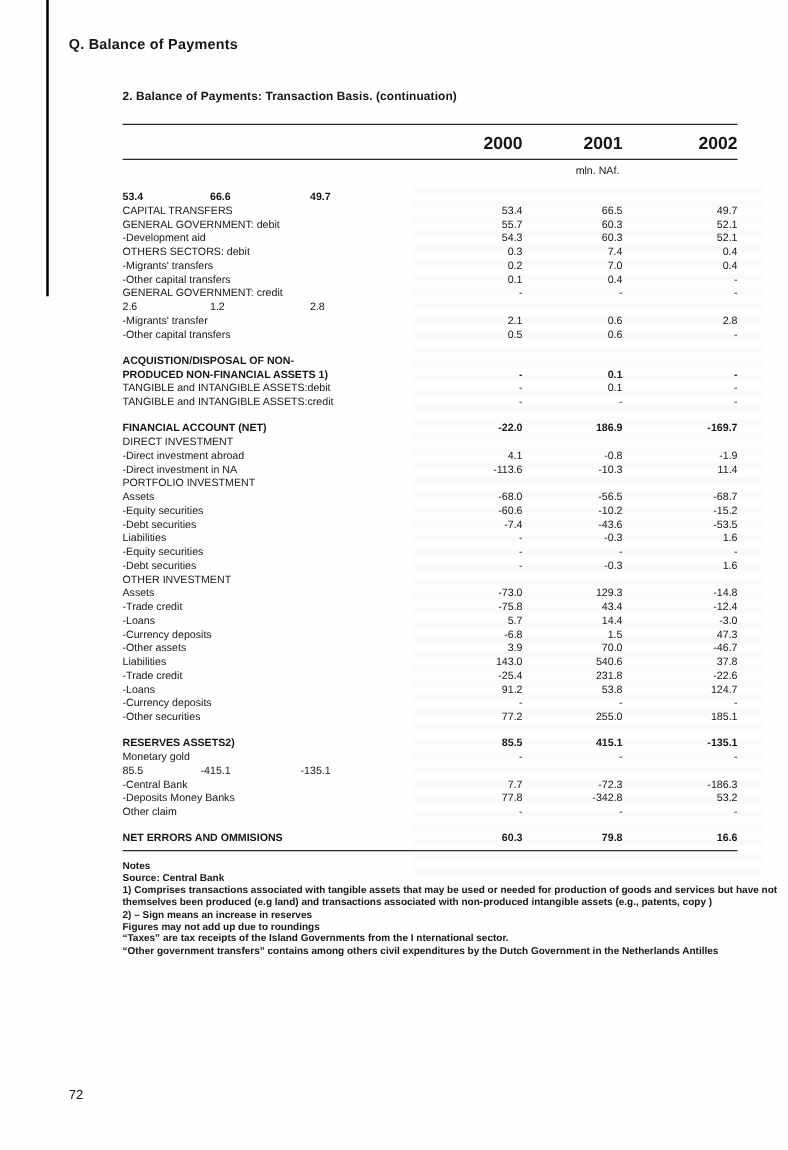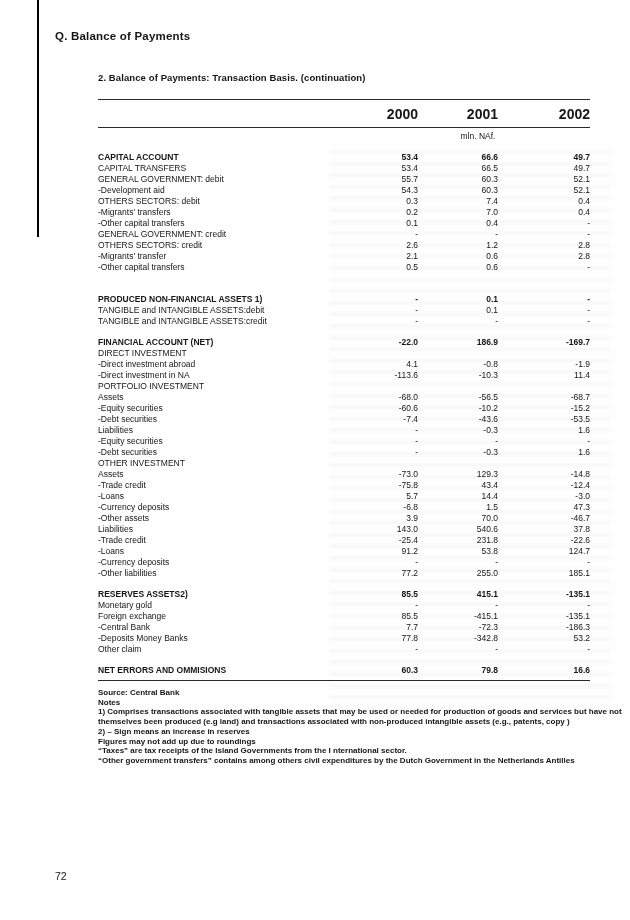--- a/index.html
+++ b/index.html
@@ -75,21 +75,20 @@
         <span class="lbl"></span>
         <span class="val">2000</span>
         <span class="val">2001</span>
         <span class="val">2002</span>
       </div>
       <div class="unit-row">
         <span class="unit">mln. NAf.</span>
       </div>
       <div class="tbody">
           <div class="row bold">
-    <span class="lbl">CAPITAL ACCOUNT</span>
     <span class="val">53.4</span>
     <span class="val">66.6</span>
     <span class="val">49.7</span>
   </div>
           <div class="row">
     <span class="lbl">CAPITAL TRANSFERS</span>
     <span class="val">53.4</span>
     <span class="val">66.5</span>
     <span class="val">49.7</span>
   </div>
@@ -123,39 +122,39 @@
     <span class="val">0.4</span>
     <span class="val">-</span>
   </div>
           <div class="row">
     <span class="lbl">GENERAL GOVERNMENT: credit</span>
     <span class="val">-</span>
     <span class="val">-</span>
     <span class="val">-</span>
   </div>
           <div class="row">
-    <span class="lbl">OTHERS SECTORS: credit</span>
     <span class="val">2.6</span>
     <span class="val">1.2</span>
     <span class="val">2.8</span>
   </div>
           <div class="row">
     <span class="lbl">-Migrants' transfer</span>
     <span class="val">2.1</span>
     <span class="val">0.6</span>
     <span class="val">2.8</span>
   </div>
           <div class="row">
     <span class="lbl">-Other capital transfers</span>
     <span class="val">0.5</span>
     <span class="val">0.6</span>
     <span class="val">-</span>
   </div>
           <div class="spacer"></div>
           <div class="row bold">
+    <span class="lbl">ACQUISTION/DISPOSAL OF NON-</span>
     <span class="val"></span>
     <span class="val"></span>
     <span class="val"></span>
   </div>
           <div class="row bold">
     <span class="lbl">PRODUCED NON-FINANCIAL ASSETS 1)</span>
     <span class="val">-</span>
     <span class="val">0.1</span>
     <span class="val">-</span>
   </div>
@@ -292,40 +291,39 @@
     <span class="val">53.8</span>
     <span class="val">124.7</span>
   </div>
           <div class="row">
     <span class="lbl">-Currency deposits</span>
     <span class="val">-</span>
     <span class="val">-</span>
     <span class="val">-</span>
   </div>
           <div class="row">
-    <span class="lbl">-Other liabilities</span>
+    <span class="lbl">-Other securities</span>
     <span class="val">77.2</span>
     <span class="val">255.0</span>
     <span class="val">185.1</span>
   </div>
           <div class="spacer"></div>
           <div class="row bold">
     <span class="lbl">RESERVES ASSETS2)</span>
     <span class="val">85.5</span>
     <span class="val">415.1</span>
     <span class="val">-135.1</span>
   </div>
           <div class="row">
     <span class="lbl">Monetary gold</span>
     <span class="val">-</span>
     <span class="val">-</span>
     <span class="val">-</span>
   </div>
           <div class="row">
-    <span class="lbl">Foreign exchange</span>
     <span class="val">85.5</span>
     <span class="val">-415.1</span>
     <span class="val">-135.1</span>
   </div>
           <div class="row">
     <span class="lbl">-Central Bank</span>
     <span class="val">7.7</span>
     <span class="val">-72.3</span>
     <span class="val">-186.3</span>
   </div>
@@ -345,22 +343,22 @@
           <div class="row bold">
     <span class="lbl">NET ERRORS AND OMMISIONS</span>
     <span class="val">60.3</span>
     <span class="val">79.8</span>
     <span class="val">16.6</span>
   </div>
         </div>
     </div>
 
     <div class="footnotes">
+      <div class="fn">Notes</div>
       <div class="fn">Source: Central Bank</div>
-      <div class="fn">Notes</div>
       <div>
           <div class="fn">1) Comprises transactions associated with tangible assets that may be used or needed for production of goods and services but have not themselves been produced (e.g land) and transactions associated with non-produced intangible assets (e.g., patents, copy )</div>
           <div class="fn">2) – Sign means an increase in reserves</div>
           <div class="fn">Figures may not add up due to roundings</div>
           <div class="fn">“Taxes” are tax receipts of the Island Governments from the I nternational sector.</div>
           <div class="fn">“Other government transfers” contains among others civil expenditures by the Dutch Government in the Netherlands Antilles</div>
         </div>
     </div>
   </div>
 

